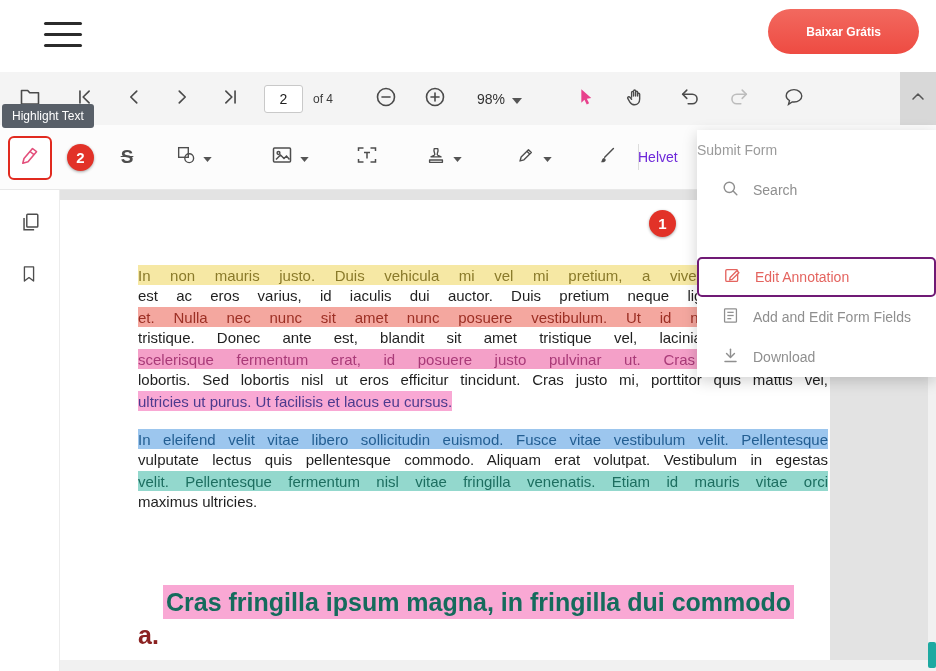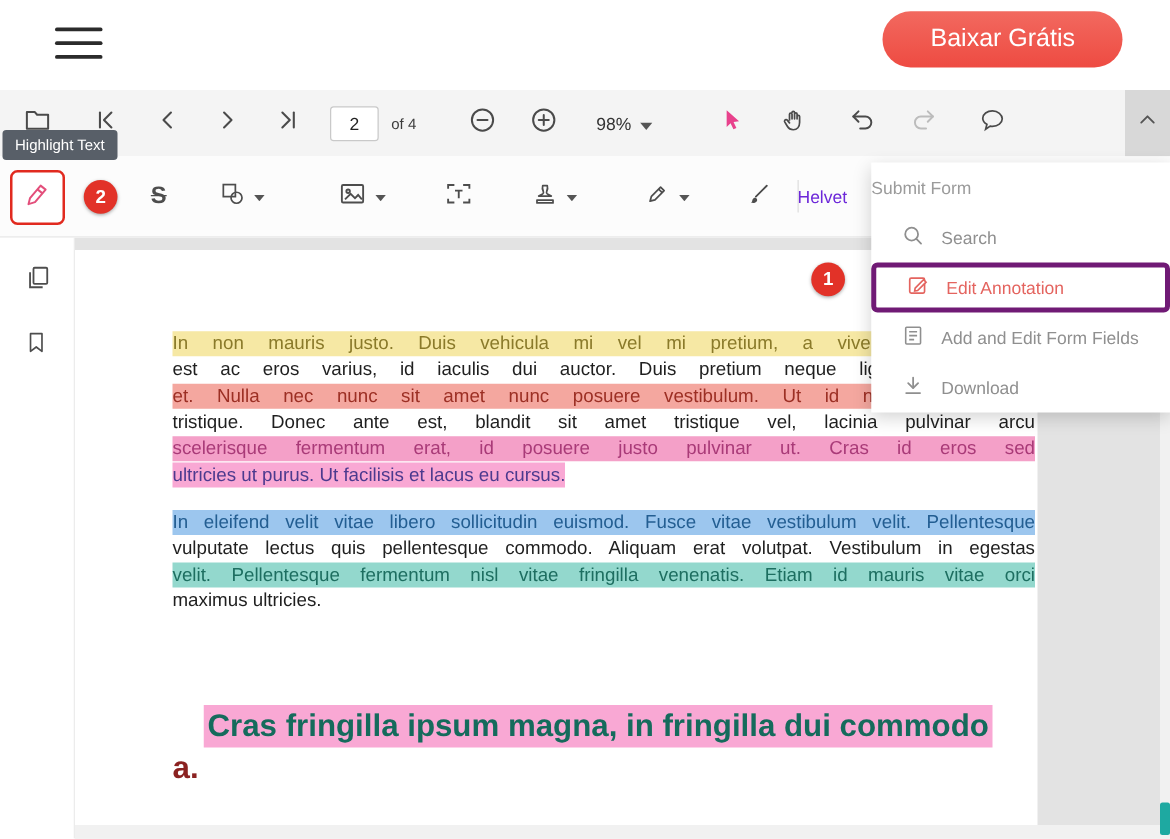--- a/index.html
+++ b/index.html
@@ -4,22 +4,22 @@
 <style>
   * { margin:0; padding:0; box-sizing:border-box; }
   body { font-family:"Liberation Sans", sans-serif; background:#fff; }
   .app { position:relative; width:936px; height:671px; background:#fff; overflow:hidden; }
 
   
   .topbar { position:absolute; top:0; left:0; right:0; height:72px; background:#fff; z-index:10; }
   .hamburger { position:absolute; left:44px; top:22px; width:38px; cursor:pointer; }
   .hamburger span { display:block; height:3px; background:#2b2b2b; border-radius:2px; margin-bottom:8px; }
   .hamburger span:last-child { margin-bottom:0; }
-  .btn-download { position:absolute; right:38px; top:9px; height:45px; padding:0 38px;
-    background:linear-gradient(180deg,#f2695f,#ee4b42); color:#fff; font-size:20px; font-weight:normal;
+  .btn-download { position:absolute; right:17px; top:9px; height:45px; padding:0 38px;
+    background:linear-gradient(180deg,#f2695f,#ee4b42); color:#fff; font-size:12px; font-weight:bold;
     border:none; border-radius:23px; cursor:pointer; font-family:inherit; }
 
   
   .toolbar-nav { position:absolute; top:72px; left:0; right:0; height:53px; background:#f4f4f4; color:#4a4a4a; z-index:10; }
   .tbtn { position:absolute; top:50%; transform:translateY(-50%); width:30px; height:30px;
     display:flex; align-items:center; justify-content:center; cursor:pointer; }
   .page-input { position:absolute; left:264px; top:50%; transform:translateY(-50%); width:39px; height:28px;
     border:1px solid #c9c9c9; border-radius:3px; text-align:center; font-size:14px; color:#222; background:#fff; font-family:inherit; }
   .page-total { position:absolute; left:313px; top:50%; transform:translateY(-50%); font-size:12px; color:#3c3c3c; }
   .zoom-select { position:absolute; left:477px; top:50%; transform:translateY(-50%); display:flex; gap:7px;
@@ -76,21 +76,21 @@
   .hscroll { position:absolute; left:0; right:8px; bottom:0; height:11px; background:#f1f1f1; }
   .vscroll { position:absolute; right:0; top:0; bottom:0; width:8px; background:#f1f1f1; }
   .vthumb { position:absolute; bottom:3px; left:0; width:8px; height:26px; background:#1ea9a1; border-radius:2px; cursor:pointer; }
 
   
   .menu-panel { position:absolute; left:697px; top:130px; width:239px; z-index:60; background:#fff;
     box-shadow:0 4px 14px rgba(0,0,0,.18); }
   .menu-item { height:40px; display:flex; align-items:center; padding-left:24px; gap:13px; font-size:14px;
     color:#8f8f8f; cursor:pointer; }
   .menu-item.center { justify-content:flex-start; padding-left:0; color:#9b9b9b; cursor:default; }
-  .menu-item.active { color:#e4645f; border:4px solid #701a75; border-radius:5px; }
+  .menu-item.active { color:#e4645f; border:2px solid #701a75; border-radius:5px;margin-top:47px; }
   .menu-item svg { flex-shrink:0; }
 </style>
 </head>
 <body>
 
 <div class="app">
 
   <header class="topbar">
     <div class="hamburger">
         <span></span>
@@ -296,20 +296,21 @@
 
     <div class="doc-area">
       <div class="page">
         <div class="page-content">
           <div class="para1">
             <div class="line justify"><span class="hl-yellow">In non mauris justo. Duis vehicula mi vel mi pretium, a viverra erat efficitur</span></div>
             <div class="line justify">est ac eros varius, id iaculis dui auctor. Duis pretium neque ligula, et pulvinar</div>
             <div class="line justify"><span class="hl-red">et. Nulla nec nunc sit amet nunc posuere vestibulum. Ut id neque eget arcu</span></div>
             <div class="line justify">tristique. Donec ante est, blandit sit amet tristique vel, lacinia pulvinar arcu</div>
             <div class="line justify"><span class="hl-pink">scelerisque fermentum erat, id posuere justo pulvinar ut. Cras id eros sed</span></div>
+            <div class="line justify">lobortis. Sed lobortis nisl ut eros efficitur tincidunt. Cras justo mi, porttitor quis mattis vel,</div>
             <div class="line"><span class="hl-purple">ultricies ut purus. Ut facilisis et lacus eu cursus.</span></div>
           </div>
           <div class="para2">
             <div class="line justify"><span class="hl-blue">In eleifend velit vitae libero sollicitudin euismod. Fusce vitae vestibulum velit. Pellentesque</span></div>
             <div class="line justify">vulputate lectus quis pellentesque commodo. Aliquam erat volutpat. Vestibulum in egestas</div>
             <div class="line justify"><span class="hl-teal">velit. Pellentesque fermentum nisl vitae fringilla venenatis. Etiam id mauris vitae orci</span></div>
             <div class="line">maximus ultricies.</div>
           </div>
           <div class="heading-block">
             <div class="heading-line"><span class="hl-heading">Cras fringilla ipsum magna, in fringilla dui commodo</span></div>

